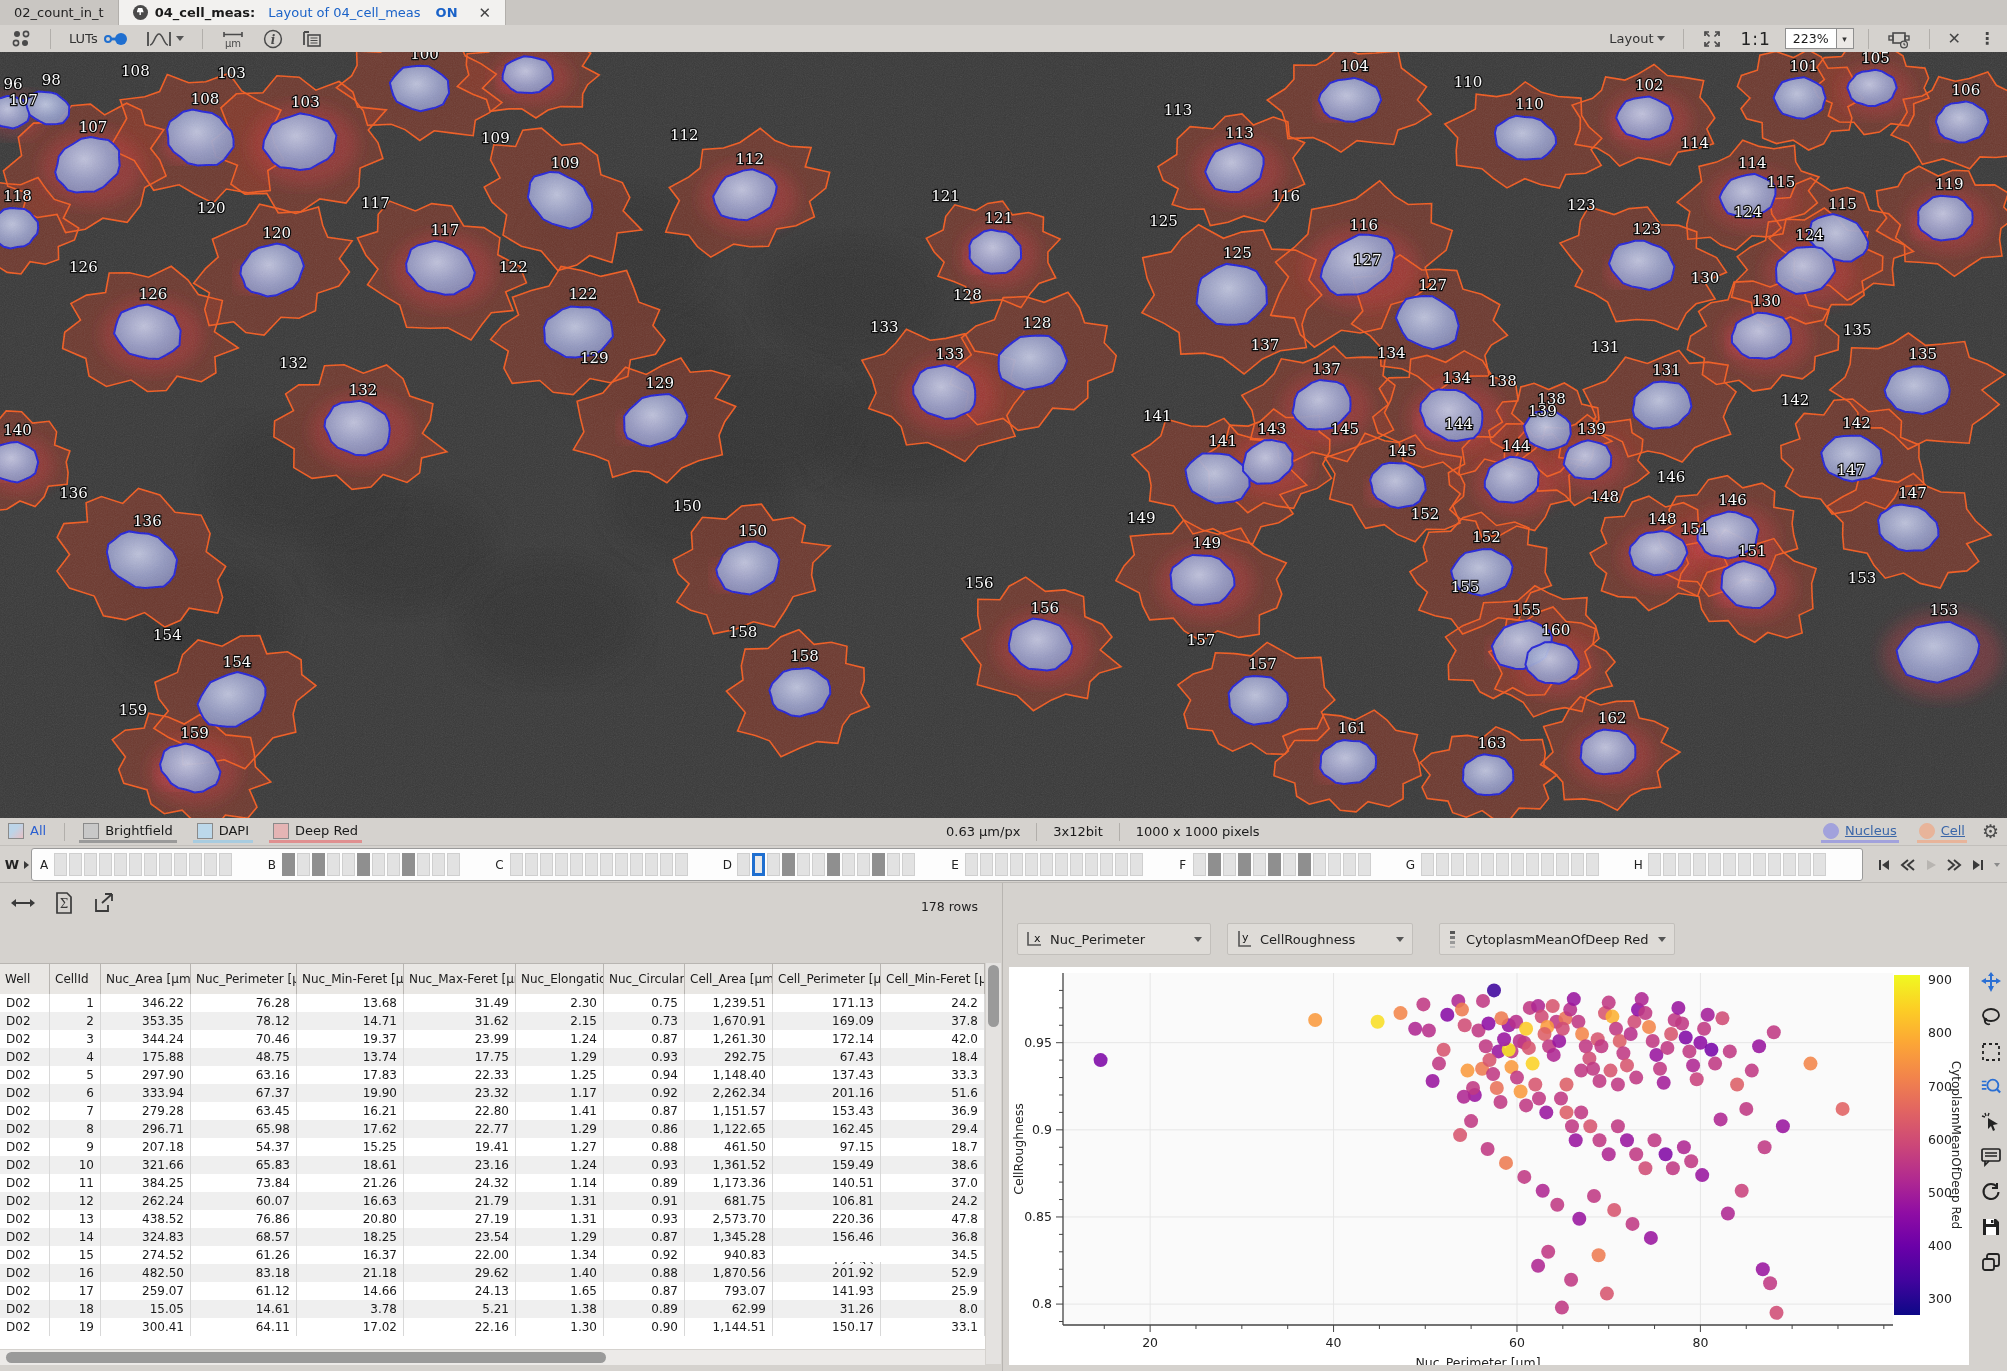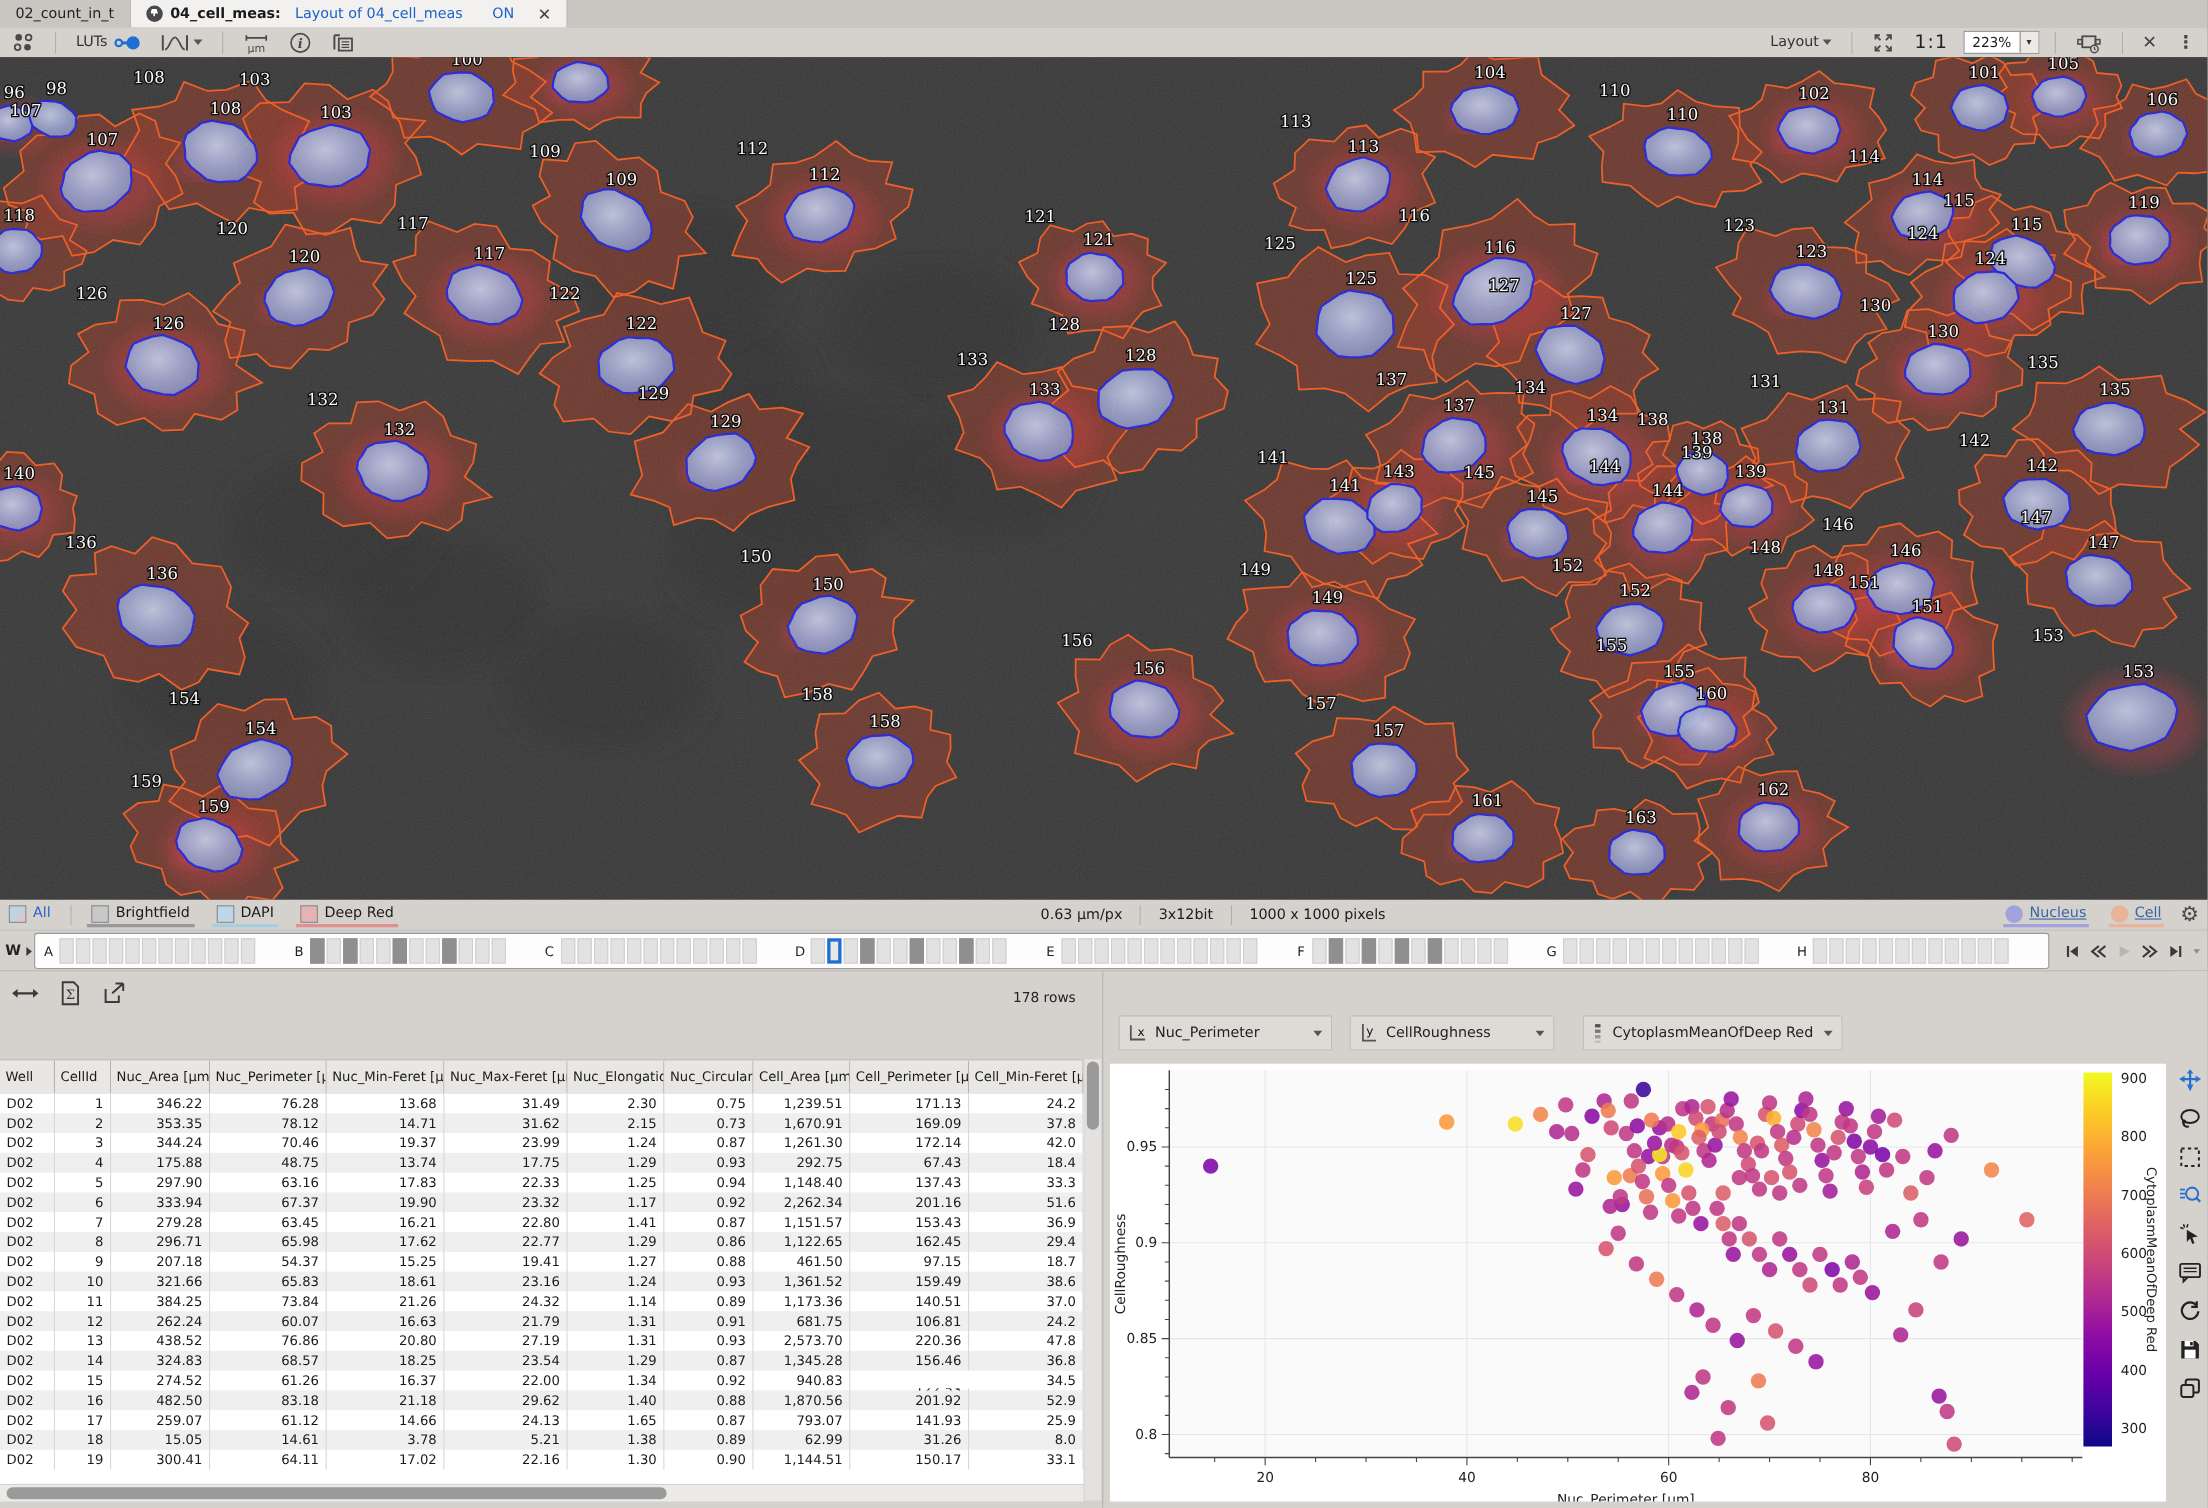--- a/index.html
+++ b/index.html
@@ -6,21 +6,21 @@
   #app{position:relative;width:2007px;height:1371px;background:#d5d2ce;overflow:hidden;font-size:13px;color:#1a1a1a;}
   
   .tabbar{position:absolute;left:0;top:0;width:2007px;height:25px;background:#c9c6c2;border-bottom:1px solid #b2afab;display:flex;align-items:stretch;}
   .tab{display:flex;align-items:center;gap:7px;padding:0 14px;font-size:13px;cursor:default;}
   .tab.inactive{background:#c9c6c2;color:#222;}
   .tab.active{background:#f2f1ef;border-right:1px solid #b2afab;border-left:1px solid #b2afab;}
   .tab .pin{width:15px;height:15px;border-radius:50%;background:#4a4a4a;position:relative;flex:0 0 auto;}
   .tab .pin:before{content:"";position:absolute;left:4px;top:3px;width:7px;height:7px;background:#fff;clip-path:polygon(20% 0,80% 0,100% 60%,60% 60%,60% 100%,40% 100%,40% 60%,0 60%);}
   .tab .t-main{font-weight:bold;}
   .tab .t-preview{color:#1a62c8;font-weight:normal;margin-left:6px;}
-  .tab .t-on{color:#1a62c8;font-weight:normal;margin-left:20px;}
+  .tab .t-on{color:#1a62c8;font-weight:bold;margin-left:8px;}
   .tab .t-close{margin-left:14px;font-size:15px;color:#444;}
   
   .toolbar{position:absolute;left:0;top:25px;width:2007px;height:27px;background:#d5d2ce;border-bottom:1px solid #bcb9b5;display:flex;align-items:center;}
   .tb-left{display:flex;align-items:center;gap:10px;padding-left:8px;}
   .tb-right{margin-left:auto;display:flex;align-items:center;gap:10px;padding-right:8px;}
   .tb-sep{width:1px;height:20px;background:#b2afab;margin:0 4px;}
   .tb-btn{display:flex;align-items:center;gap:4px;padding:2px 4px;border-radius:2px;color:#333;}
   .tb-btn svg{display:block;}
   .zoombox{display:flex;align-items:stretch;border:1px solid #8f8f8f;background:#fff;height:19px;}
   .zoombox .zv{padding:1px 7px;font-size:12.5px;display:flex;align-items:center;}

